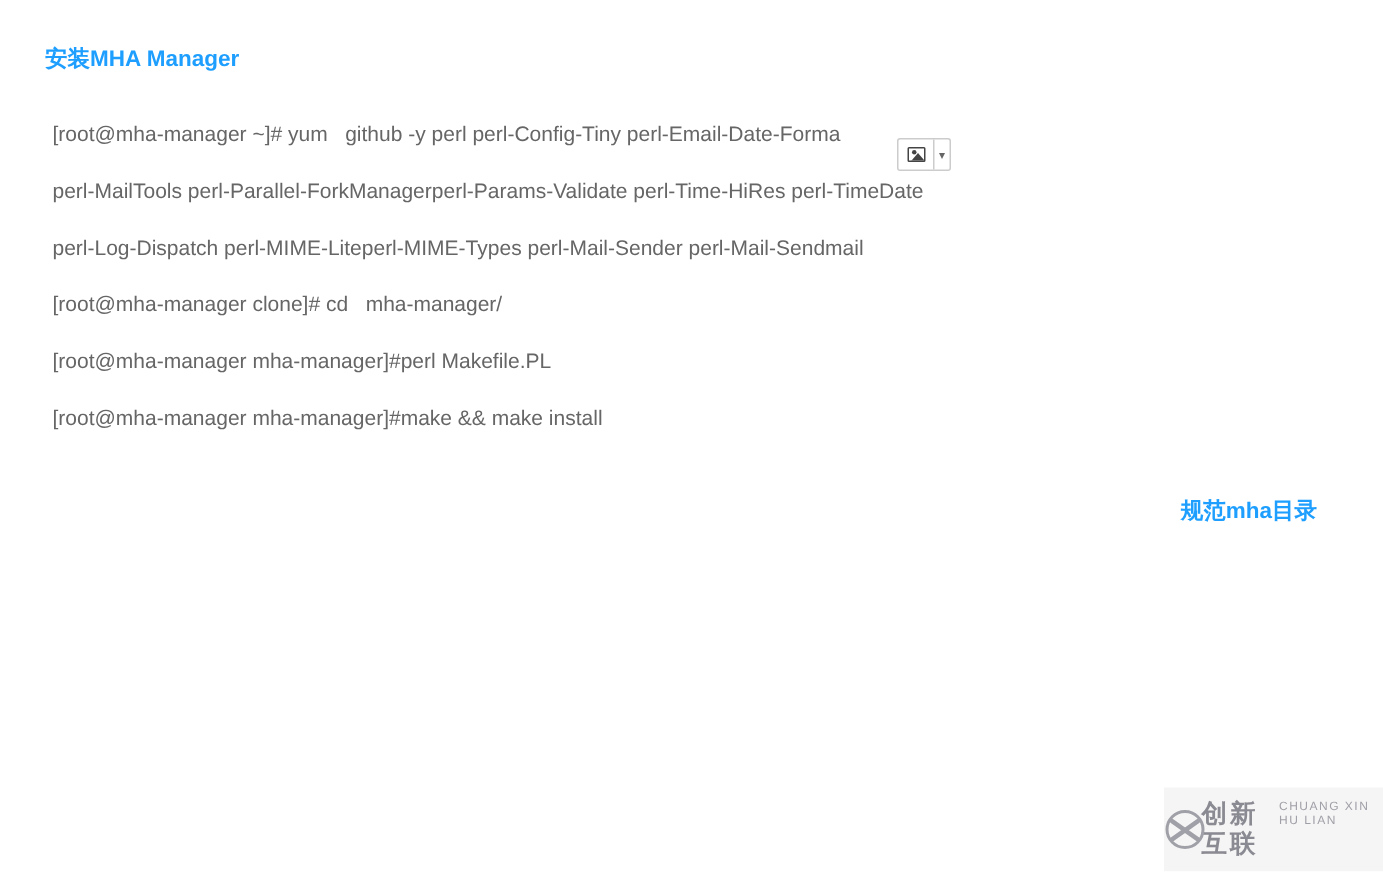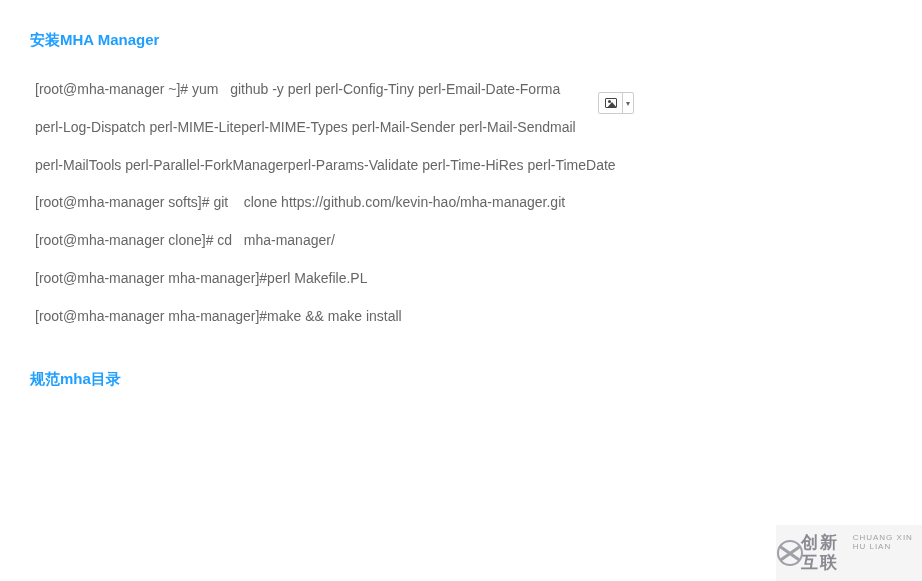--- a/index.html
+++ b/index.html
@@ -20,20 +20,21 @@
     .section-title {
       color: #1e9fff;
       font-size: 15px;
       font-weight: 600;
       margin-bottom: 26px;
       margin-top: 6px;
     }
     .section-title.second {
       margin-top: 38px;
       margin-bottom: 30px;
+      text-align: right;
     }
     .code-block {
       padding-left: 5px;
     }
     .code-line {
       color: #666;
       font-size: 14px;
       line-height: 1.7;
       margin-bottom: 14px;
       white-space: pre;
@@ -128,23 +129,22 @@
     .brand-cn { font-size: 17px; font-weight: 600; letter-spacing: 2px; color: #8a8a92; }
     .brand-en { font-size: 8px; letter-spacing: 1px; color: #a0a0a8; }
   </style>
 </head>
 <body>
 
 <div class="content">
   <div class="section-title">安装MHA Manager</div>
   <div class="code-block">
     <div class="code-line">[root@mha-manager ~]# yum   github -y perl perl-Config-Tiny perl-Email-Date-Forma</div>
+    <div class="code-line">perl-MailTools perl-Parallel-ForkManagerperl-Params-Validate perl-Time-HiRes perl-TimeDate</div>
     <div class="code-line">perl-Log-Dispatch perl-MIME-Liteperl-MIME-Types perl-Mail-Sender perl-Mail-Sendmail</div>
-    <div class="code-line">perl-MailTools perl-Parallel-ForkManagerperl-Params-Validate perl-Time-HiRes perl-TimeDate</div>
-    <div class="code-line">[root@mha-manager softs]# git    clone https://github.com/kevin-hao/mha-manager.git</div>
     <div class="code-line">[root@mha-manager clone]# cd   mha-manager/</div>
     <div class="code-line">[root@mha-manager mha-manager]#perl Makefile.PL</div>
     <div class="code-line">[root@mha-manager mha-manager]#make &amp;&amp; make install</div>
   </div>
 
   <div class="section-title second">规范mha目录</div>
 </div>
 
 <div class="float-btn">
   <div class="icon-part">

